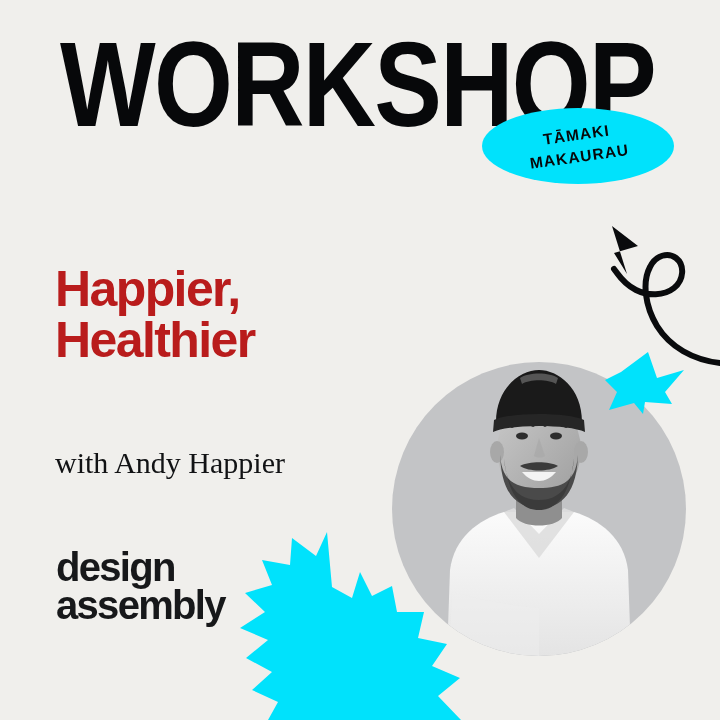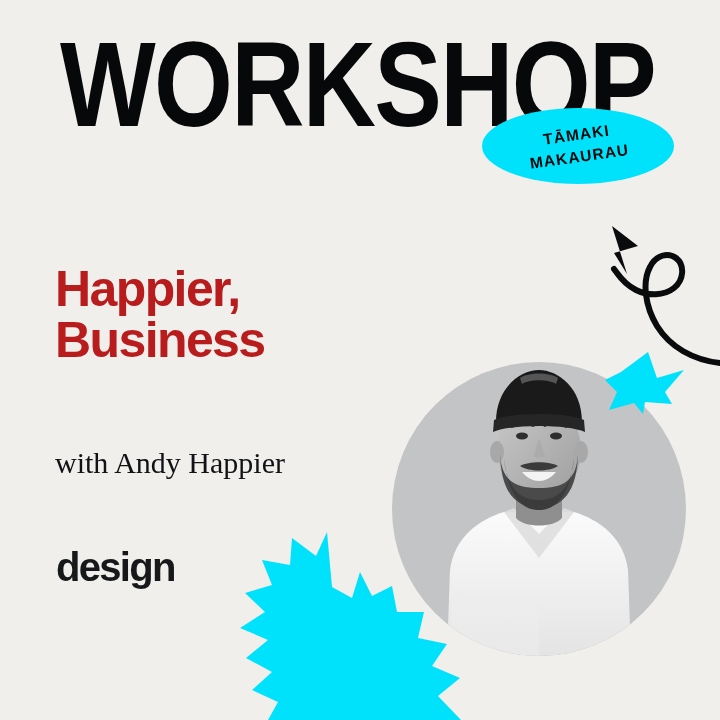--- a/index.html
+++ b/index.html
@@ -202,22 +202,23 @@
 
   <div id="badge">
     <div id="badge-text">
       <span>TĀMAKI</span>
       <span>MAKAURAU</span>
     </div>
   </div>
 
   <div id="title">
     <div>Happier,</div>
-    <div>Business</div>
+    <div>Healthier</div>
   </div>
 
   <div id="presenter">with Andy Happier</div>
 
   <div id="logo">
     <div>design</div>
+    <div>assembly</div>
   </div>
 
 </div>
 
 </body></html>

